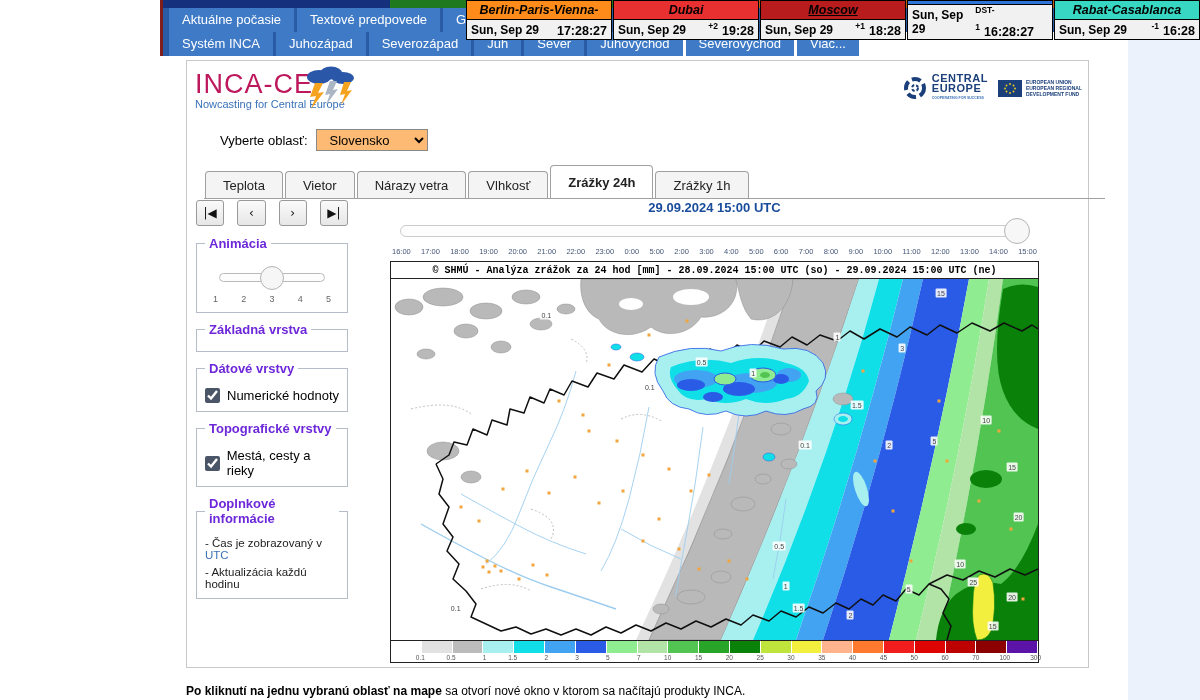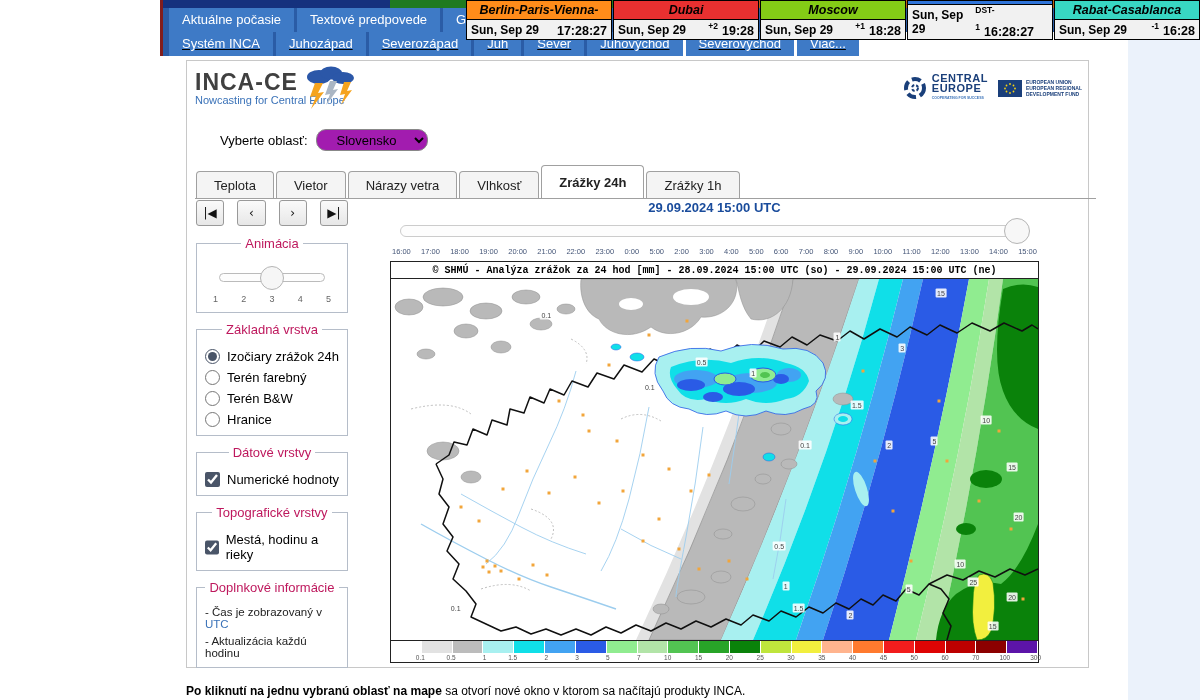--- a/index.html
+++ b/index.html
@@ -7,66 +7,66 @@
   #screen { position: relative; width: 1200px; height: 700px; background: #fff; overflow: hidden; }
 
   
   #left-sliver { position: absolute; left: 160px; top: 0; width: 3px; height: 56px; background: #821d1d; z-index: 5; }
   #top-strip { position: absolute; left: 163px; top: 0; width: 1037px; height: 8px; display: flex; }
   #top-strip .seg1 { width: 227px; background: #15317e; }
   #top-strip .seg2 { width: 310px; background: #1f7a1f; }
   #top-strip .seg3 { flex: 1; background: #c05f10; }
   .nav-row { position: absolute; left: 163px; background: #2a5ca6; display: flex; align-items: stretch; padding-left: 6px; }
   #nav1 { top: 8px; width: 1037px; height: 24px; }
-  #nav2 { top: 32px; width: 520px; height: 24px; text-decoration: underline; }
+  #nav2 { top: 32px; width: 520px; height: 24px; }
   .nav-btn { background: #3e7ac6; color: #fff; font-size: 13px; line-height: 24px; padding: 0 13px; margin-right: 3px; white-space: nowrap; cursor: pointer; }
 
   
   #clocks { position: absolute; left: 465px; top: 0; width: 735px; height: 40px; display: flex; z-index: 10; }
   .clock { flex: 1; border: 1px solid #000; margin-left: 1px; display: flex; flex-direction: column; }
   .clock-head { height: 19px; font-size: 12.5px; font-weight: bold; font-style: italic; text-align: center; line-height: 19px; border-bottom: 1px solid #000; overflow: hidden; }
   .clock-body { flex: 1; background: #f1f1f1; display: flex; justify-content: space-between; align-items: center; padding: 0 4px; font-weight: bold; font-size: 12px; color: #000; }
   .clock-off { font-size: 8.5px; vertical-align: 6px; margin-right: 4px; }
   .clock-time { font-size: 12.5px; }
 
   
   #right-col { position: absolute; left: 1128px; top: 40px; width: 72px; height: 660px; background: #ebf2fb; }
 
   
   #content-box { position: absolute; left: 186px; top: 60px; width: 903px; height: 608px; background: #fff; border: 1px solid #c8c8c8; }
 
   
   #logo { position: absolute; left: 8px; top: 8px; width: 250px; height: 52px; }
-  #logo-title { font-size: 23px; font-weight: bold; color: #404040; letter-spacing: 1px; }
+  #logo-title { font-size: 27px; font-weight: normal; color: #be185d; letter-spacing: 1px; }
   #logo-sub { font-size: 11px; color: #3a72b8; margin-top: -2px; }
   #logo-icon { position: absolute; left: 102px; top: -4px; }
 
   
   #partners { position: absolute; right: 6px; top: 12px; display: flex; gap: 10px; align-items: center; }
   .ce-logo { display: flex; gap: 4px; align-items: center; }
   .ce-text { font-size: 11px; font-weight: bold; color: #1a3f7a; line-height: 10px; letter-spacing: .5px; }
   .ce-text .ce-tag { font-size: 3.5px; letter-spacing: 0; color: #3a72b8; display:block; }
   .eu-logo { display: flex; gap: 4px; align-items: center; }
   .eu-text { font-size: 5px; font-weight: bold; color: #1a3f7a; line-height: 6px; }
 
   
   #region-row { position: absolute; left: 9px; top: 68px; display: flex; align-items: center; gap: 8px; font-size: 13px; color: #000; margin-left: 24px; }
-  #region-select { width: 112px; height: 22px; font-size: 13px; font-family: "Liberation Sans", sans-serif; border: 1px solid #888; border-radius: 10px; background: #a21caf; padding-left: 16px; }
-
-  
-  #tabbar { position: absolute; left: 8px; top: 106px; width: 100%; height: 32px; display: flex; align-items: flex-end; padding-left: 1px; border-bottom: 1px solid #a0a0a0; }
+  #region-select { width: 112px; height: 22px; font-size: 13px; font-family: "Liberation Sans", sans-serif; border: 1px solid #888; border-radius: 0; background: #fdba74; padding-left: 9px; }
+
+  
+  #tabbar { position: absolute; left: 17px; top: 106px; width: 100%; height: 32px; display: flex; align-items: flex-end; padding-left: 1px; border-bottom: 1px solid #a0a0a0; }
   .tab { height: 27px; line-height: 27px; padding: 0 17px; font-size: 13px; color: #222; background: #f4f4f4; border: 1px solid #a0a0a0; border-bottom: none; border-radius: 4px 4px 0 0; margin-right: 2px; cursor: pointer; }
   .tab.active { height: 33px; line-height: 33px; font-weight: bold; background: #fff; position: relative; z-index: 2; }
 
   
   #controls { position: absolute; left: 9px; top: 139px; width: 152px; }
   #stepper-row { display: flex; gap: 13px; margin-bottom: 10px; }
   .mini-btn { width: 38px; height: 26px; background: linear-gradient(#fafafa,#e7e7e7); border: 1px solid #999; border-radius: 3px; font-size: 12px; color: #111; cursor: pointer; font-family: "DejaVu Sans", sans-serif; }
   fieldset.panel { border: 1px solid #b5bdc9; padding: 6px 8px 8px 8px; margin-bottom: 9px; }
-  fieldset.panel legend { font-size: 13px; font-weight: normal; color: #be185d; padding: 0 4px; text-align: center; }
+  fieldset.panel legend { font-size: 13px; font-weight: bold; color: #6d28d9; padding: 0 4px; }
   #anim-buttons { display: flex; justify-content: center; gap: 5px; margin-top: 2px; }
   .ctl-btn { width: 49px; height: 27px; background: linear-gradient(#fafafa,#e5e5e5); border: 1px solid #999; border-radius: 3px; font-size: 13px; color: #111; cursor: pointer; font-family: "Liberation Sans", sans-serif; }
   #speed-slider { position: relative; width: 106px; height: 9px; background: #fdfdfd; border: 1px solid #bbb; border-radius: 5px; margin: 16px auto 0 auto; }
   #speed-thumb { position: absolute; left: calc(50% - 12px); top: -8px; width: 24px; height: 24px; border-radius: 50%; background: #f6f6f6; border: 1px solid #b5b5b5; cursor: pointer; }
   #speed-labels { display: flex; justify-content: space-between; width: 118px; margin: 12px auto 0 auto; font-size: 9px; color: #666; }
   .opt-row { display: flex; align-items: center; gap: 7px; margin-top: 6px; font-size: 13px; color: #000; cursor: pointer; }
   .opt-row input { width: 15px; height: 15px; accent-color: #4a5568; }
   #info-panel div { font-size: 11.5px; color: #222; margin-top: 5px; }
   #info-panel a { color: #3a72b8; text-decoration: none; }
 
@@ -135,21 +135,21 @@
 
       <div class="clock">
         <div class="clock-head" style="background: rgb(232, 48, 48); color: rgb(0, 0, 0);">Dubai</div>
         <div class="clock-body">
           <span class="clock-date">Sun, Sep 29</span>
           <span><span class="clock-off">+2</span><span class="clock-time">19:28</span></span>
         </div>
       </div>
 
       <div class="clock">
-        <div class="clock-head" style="background: #84cc16; color: rgb(0, 0, 0);">Moscow</div>
+        <div class="clock-head" style="background: #b91c1c; color: rgb(0, 0, 0); text-decoration: underline;">Moscow</div>
         <div class="clock-body">
           <span class="clock-date">Sun, Sep 29</span>
           <span><span class="clock-off">+1</span><span class="clock-time">18:28</span></span>
         </div>
       </div>
 
       <div class="clock">
         <div class="clock-head" style="background: rgb(47, 116, 217); color: rgb(255, 255, 255);">London, Eng</div>
         <div class="clock-body">
           <span class="clock-date">Sun, Sep 29</span>
@@ -255,62 +255,40 @@
         <span>1</span>
             <span>2</span>
             <span>3</span>
             <span>4</span>
             <span>5</span>
           </div>
       </fieldset>
 
       <fieldset class="panel">
         <legend>Základná vrstva</legend>
-        <div>
-
-            <label class="opt-row">
-              <input type="radio" name="baseLayer" checked="" style="">
-              <span>Izočiary zrážok 24h</span>
-            </label>
-
-            <label class="opt-row">
-              <input type="radio" name="baseLayer" style="">
-              <span>Terén farebný</span>
-            </label>
-
-            <label class="opt-row">
-              <input type="radio" name="baseLayer" style="">
-              <span>Terén B&amp;W</span>
-            </label>
-
-            <label class="opt-row">
-              <input type="radio" name="baseLayer" style="">
-              <span>Hranice</span>
-            </label>
-          </div>
       </fieldset>
 
       <fieldset class="panel">
         <legend>Dátové vrstvy</legend>
         <div>
 
             <label class="opt-row">
               <input type="checkbox" checked="" style="">
               <span>Numerické hodnoty</span>
             </label>
           </div>
       </fieldset>
 
       <fieldset class="panel">
         <legend>Topografické vrstvy</legend>
         <div>
 
             <label class="opt-row">
               <input type="checkbox" checked="" style="">
-              <span>Mestá, hodinu a rieky</span>
+              <span>Mestá, cesty a rieky</span>
             </label>
           </div>
       </fieldset>
 
       <fieldset class="panel" id="info-panel">
         <legend>Doplnkové informácie</legend>
         <div><span>- Čas je zobrazovaný v </span><a href="#">UTC</a></div>
         <div>- Aktualizácia každú hodinu</div>
 
       </fieldset>

